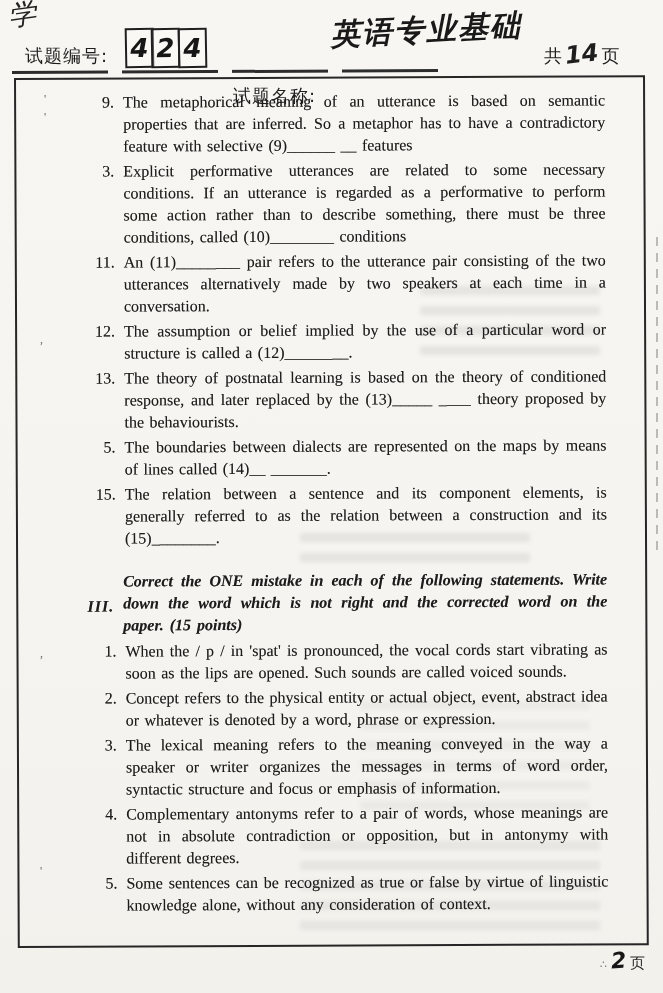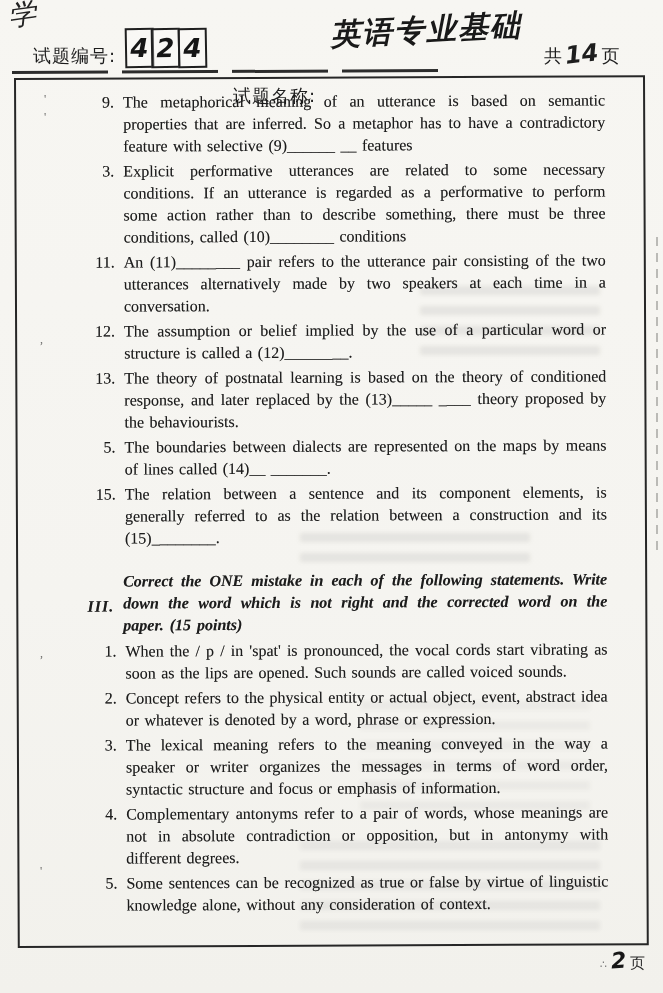--- a/index.html
+++ b/index.html
@@ -18,21 +18,21 @@
     position:absolute;left:8px;top:-4px;
     font-family:"DejaVu Sans",sans-serif;
     font-size:28px;font-style:italic;
     transform:rotate(-8deg);color:#222;
   }
   .hdr-label{
     position:absolute;top:44px;
     font-family:"DejaVu Sans",sans-serif;
     font-size:18px;letter-spacing:1px;color:#1d1d1d;
   }
-  #lbl-num{left:33px;}
+  #lbl-num{left:25px;}
   #lbl-name{left:233px;margin-top:40px;}
   .digit-boxes{
     position:absolute;left:127px;top:28px;display:flex;
   }
   .digit-box{
     width:25px;height:36px;border:2.5px solid #1f1f1f;
     margin-left:-2.5px;display:flex;align-items:center;justify-content:center;
     font-family:"DejaVu Sans",sans-serif;font-style:italic;
     font-size:26px;font-weight:bold;color:#161616;
     transform:rotate(-1deg);background:rgba(255,255,255,0.25);

